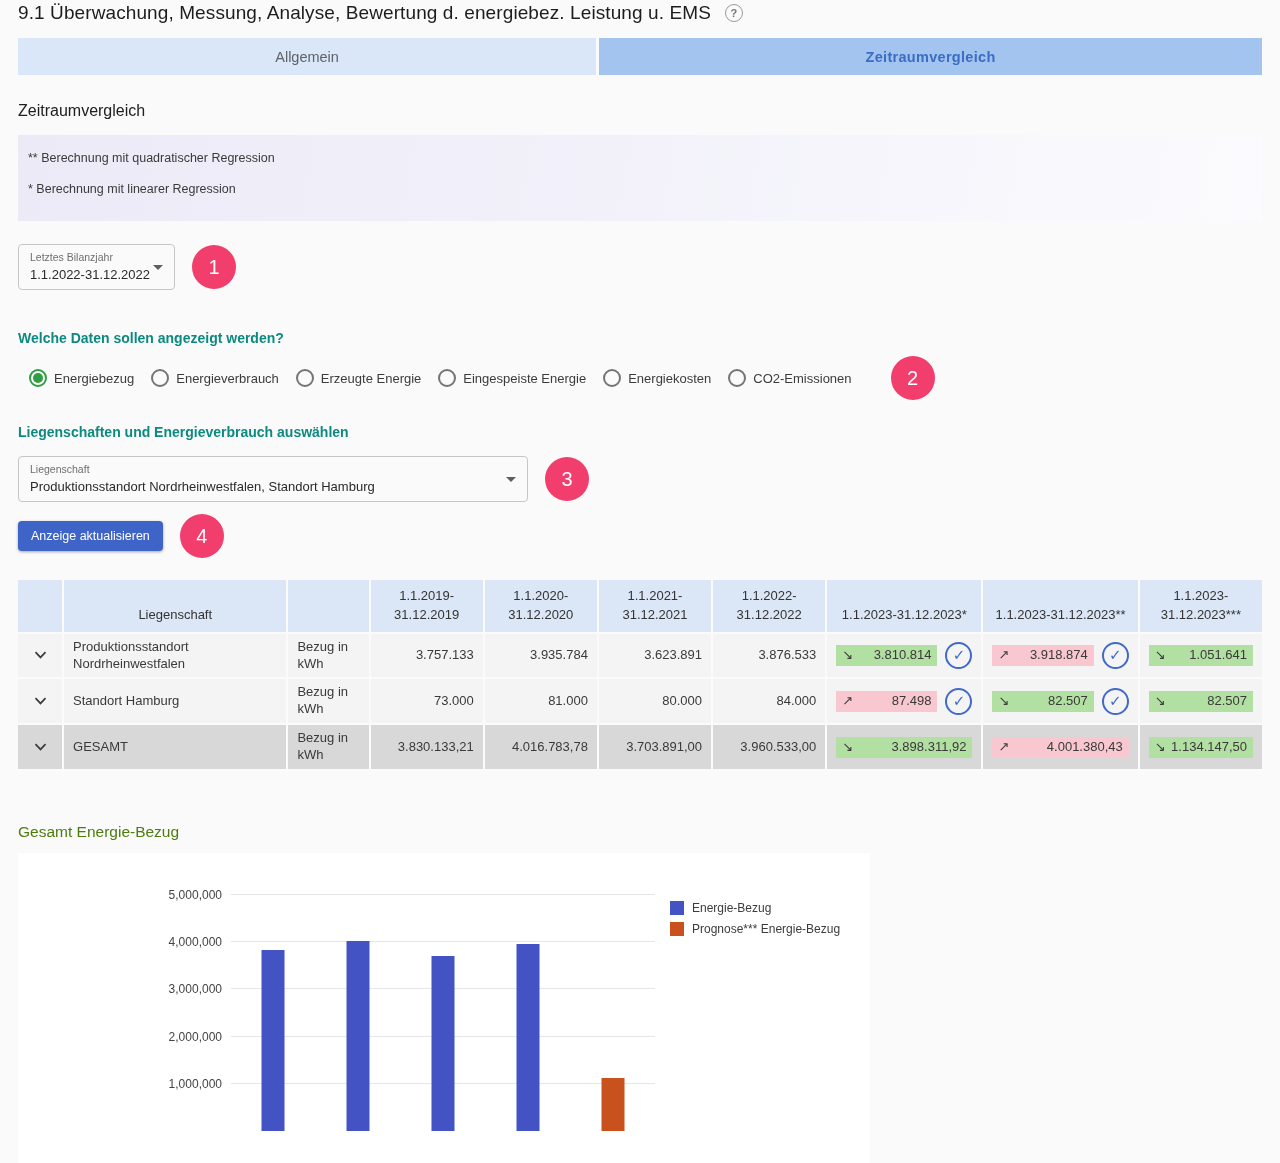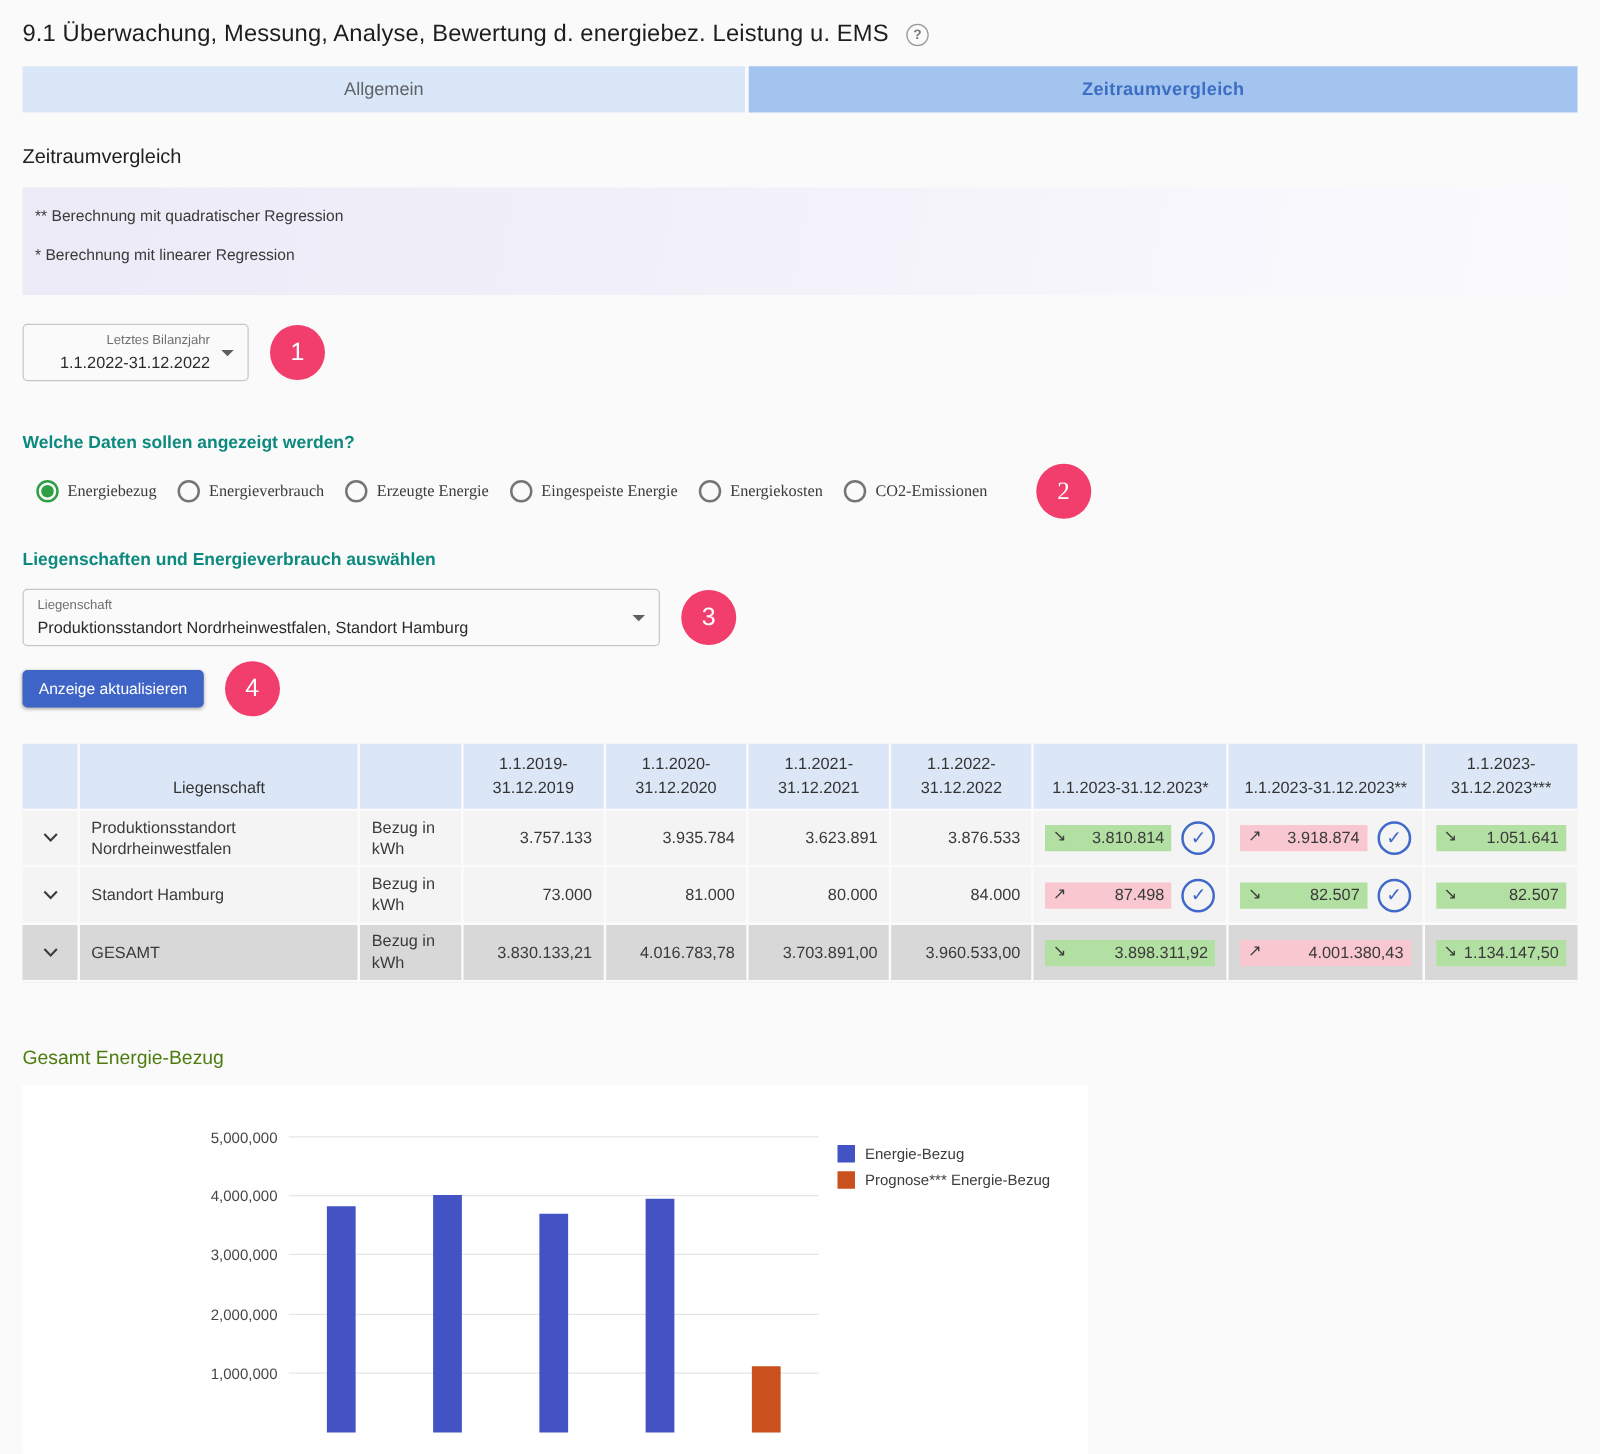--- a/index.html
+++ b/index.html
@@ -6,21 +6,21 @@
   html,body { width: 1280px; }
   body {
     height: 1163px;
     background: #fafafa;
     font-family: "Liberation Sans", sans-serif;
     color: #212121;
     overflow: hidden;
     position: relative;
   }
   
-  .topbar { display: flex; align-items: center; gap: 14px; padding: 17px 18px 10px; }
+  .topbar { display: flex; align-items: center; gap: 14px; padding: 2px 18px 10px; }
   .page-title { font-size: 19px; font-weight: 500; color: #1d1d1d; letter-spacing: .1px; }
   .help {
     width: 18px; height: 18px; border: 1.5px solid #9a9a9a; border-radius: 50%;
     color: #757575; font-size: 11px; font-weight: 700;
     display: flex; align-items: center; justify-content: center; cursor: pointer;
   }
   
   .tabs { display: flex; gap: 3px; margin: 4px 18px 0; }
   .tab { height: 37px; display: flex; align-items: center; justify-content: center;
          font-size: 14.5px; color: #5f6368; background: #d9e7f8; cursor: pointer; }
@@ -35,30 +35,30 @@
   
   .ctl-row { display: flex; align-items: center; margin: 0 18px; }
   .row-year { margin-top: 23px; }
   .select { position: relative; border: 1px solid #c6c6c6; border-radius: 4px;
             padding: 6px 30px 7px 11px; background: transparent; cursor: pointer; }
   .select-label { display: block; font-size: 10.5px; color: #6f6f6f; }
   .select-value { display: block; font-size: 13px; color: #2a2a2a; margin-top: 4px; white-space: nowrap; }
   .select-caret { position: absolute; right: 11px; top: 50%; margin-top: -2px;
                   width: 0; height: 0; border-left: 5px solid transparent;
                   border-right: 5px solid transparent; border-top: 5px solid #5f5f5f; }
-  .sel-year { width: 181px; text-align: right; }
+  .sel-year { width: 157px; }
   .sel-prop { width: 510px; }
   .badge { width: 44px; height: 44px; border-radius: 50%; background: #f23e6d; color: #fff;
            font-size: 20px; font-weight: 500; display: inline-flex; align-items: center;
            justify-content: center; margin-left: 17px; flex: none; }
   .teal { font-size: 14px; color: #0d8a7f; margin: 0 18px; }
   .q-heading { margin-top: 40px; }
   .prop-heading { margin-top: 24px; }
   
-  .radio-row { display: flex; align-items: center; margin: 10px 18px 0; padding-left: 11px; min-height: 44px; font-family: Liberation Serif, serif; }
+  .radio-row { display: flex; align-items: center; margin: 10px 18px 0; padding-left: 11px; min-height: 44px; }
   .radio-option { display: inline-flex; align-items: center; margin-right: 17px; cursor: pointer; }
   .radio-circle { width: 18px; height: 18px; border: 2px solid #757575; border-radius: 50%;
                   display: inline-flex; align-items: center; justify-content: center; flex: none; }
   .radio-circle.selected { border-color: #2f9e44; }
   .radio-dot { width: 10px; height: 10px; border-radius: 50%; background: #2f9e44; }
   .radio-label { font-size: 13px; color: #3c3c3c; margin-left: 7px; white-space: nowrap; }
   .radio-row .badge { margin-left: 22px; }
   
   .row-prop { margin-top: 16px; }
   .row-btn { margin-top: 12px; min-height: 44px; }

